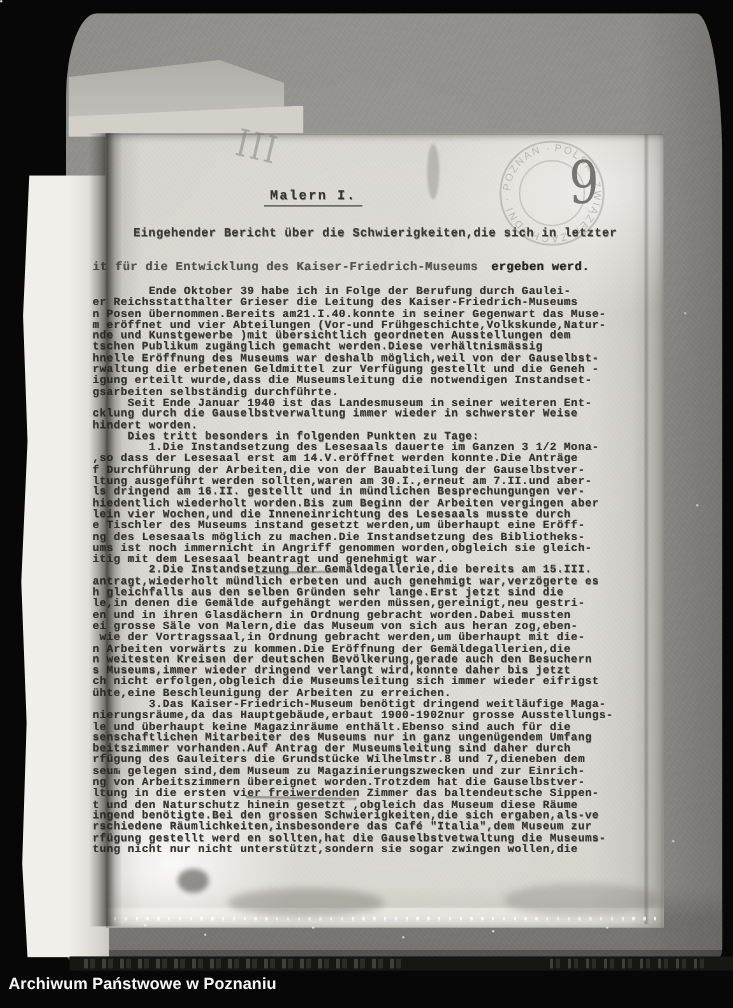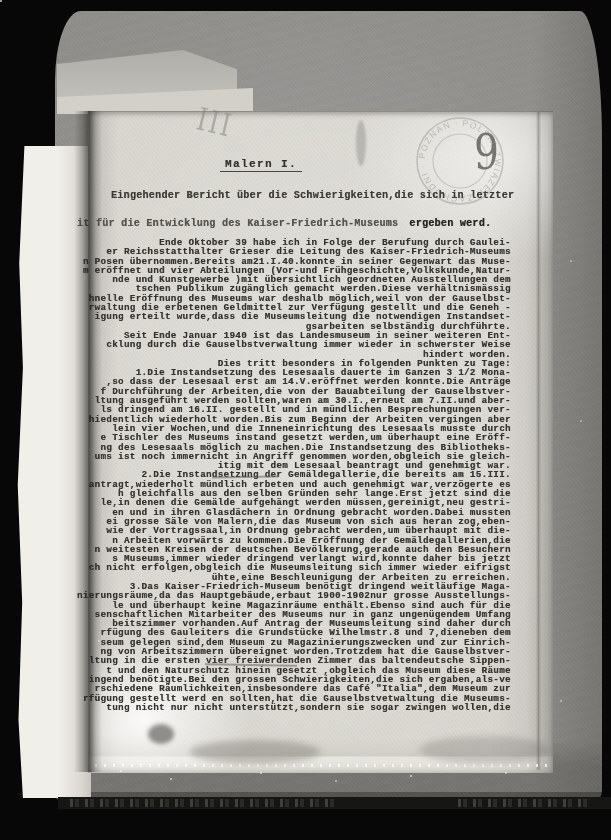--- a/index.html
+++ b/index.html
@@ -47,21 +47,21 @@
   .gutter{position:absolute;left:74px;top:111px;width:28px;height:661px;z-index:30;
        background:linear-gradient(90deg,transparent,rgba(50,48,44,0.30) 30%,rgba(32,30,27,0.62) 55%,rgba(50,48,44,0.22) 78%,transparent);}
   
   .tw{position:absolute;z-index:20;color:#34322e;font-family:"Liberation Mono","DejaVu Sans Mono",monospace;
       font-weight:700;text-shadow:0.3px 0.3px 0.5px rgba(55,52,48,0.55);}
   .title{left:220px;top:158px;font-size:11px;letter-spacing:1.4px;
       border-bottom:1.5px solid rgba(45,43,40,0.85);padding:0 5px 1px;}
   .h1{left:111px;top:190px;font-size:10px;letter-spacing:0.3px;color:#3b3935;}
   .h2{left:77px;top:218px;font-size:10px;letter-spacing:0.3px;color:#55534f;white-space:pre;}
   .h2 .emph{margin-left:11px;color:#26241f;font-weight:700;text-shadow:0.5px 0.4px 0.6px rgba(30,28,25,0.6);}
-  .body{left:77px;top:238px;font-size:9.2px;line-height:9.3px;letter-spacing:0.35px;white-space:pre;text-align:right;}
+  .body{left:77px;top:238px;font-size:9.2px;line-height:9.3px;letter-spacing:0.35px;white-space:pre;}
   .body .line{height:9.3px;}
   
   .stamp{position:absolute;left:413px;top:114px;width:94px;height:94px;z-index:10;opacity:.62;}
   .num9{position:absolute;left:471px;top:128px;z-index:12;font-family:"DejaVu Serif",serif;
       font-size:49px;line-height:1;color:rgba(98,96,92,0.85);transform:scaleX(0.8);}
   .iii{position:absolute;left:197px;top:108px;z-index:12;font-family:"DejaVu Serif",serif;
       font-size:25px;font-weight:300;letter-spacing:2px;color:rgba(128,126,122,0.5);
       transform:rotate(13deg) scaleY(1.25);}
   
   .sm{position:absolute;border-radius:50%;filter:blur(3px);z-index:15;}
@@ -130,13 +130,14 @@
   <div class="pencil p2"></div>
   <div class="specks"></div>
 
   <div class="gutter"></div>
 
   <div class="film">
     <div class="marks m1"></div>
     <div class="marks m2"></div>
   </div>
 
+  <div class="caption">Archiwum Państwowe w Poznaniu</div>
 </div>
 
 </body></html>

